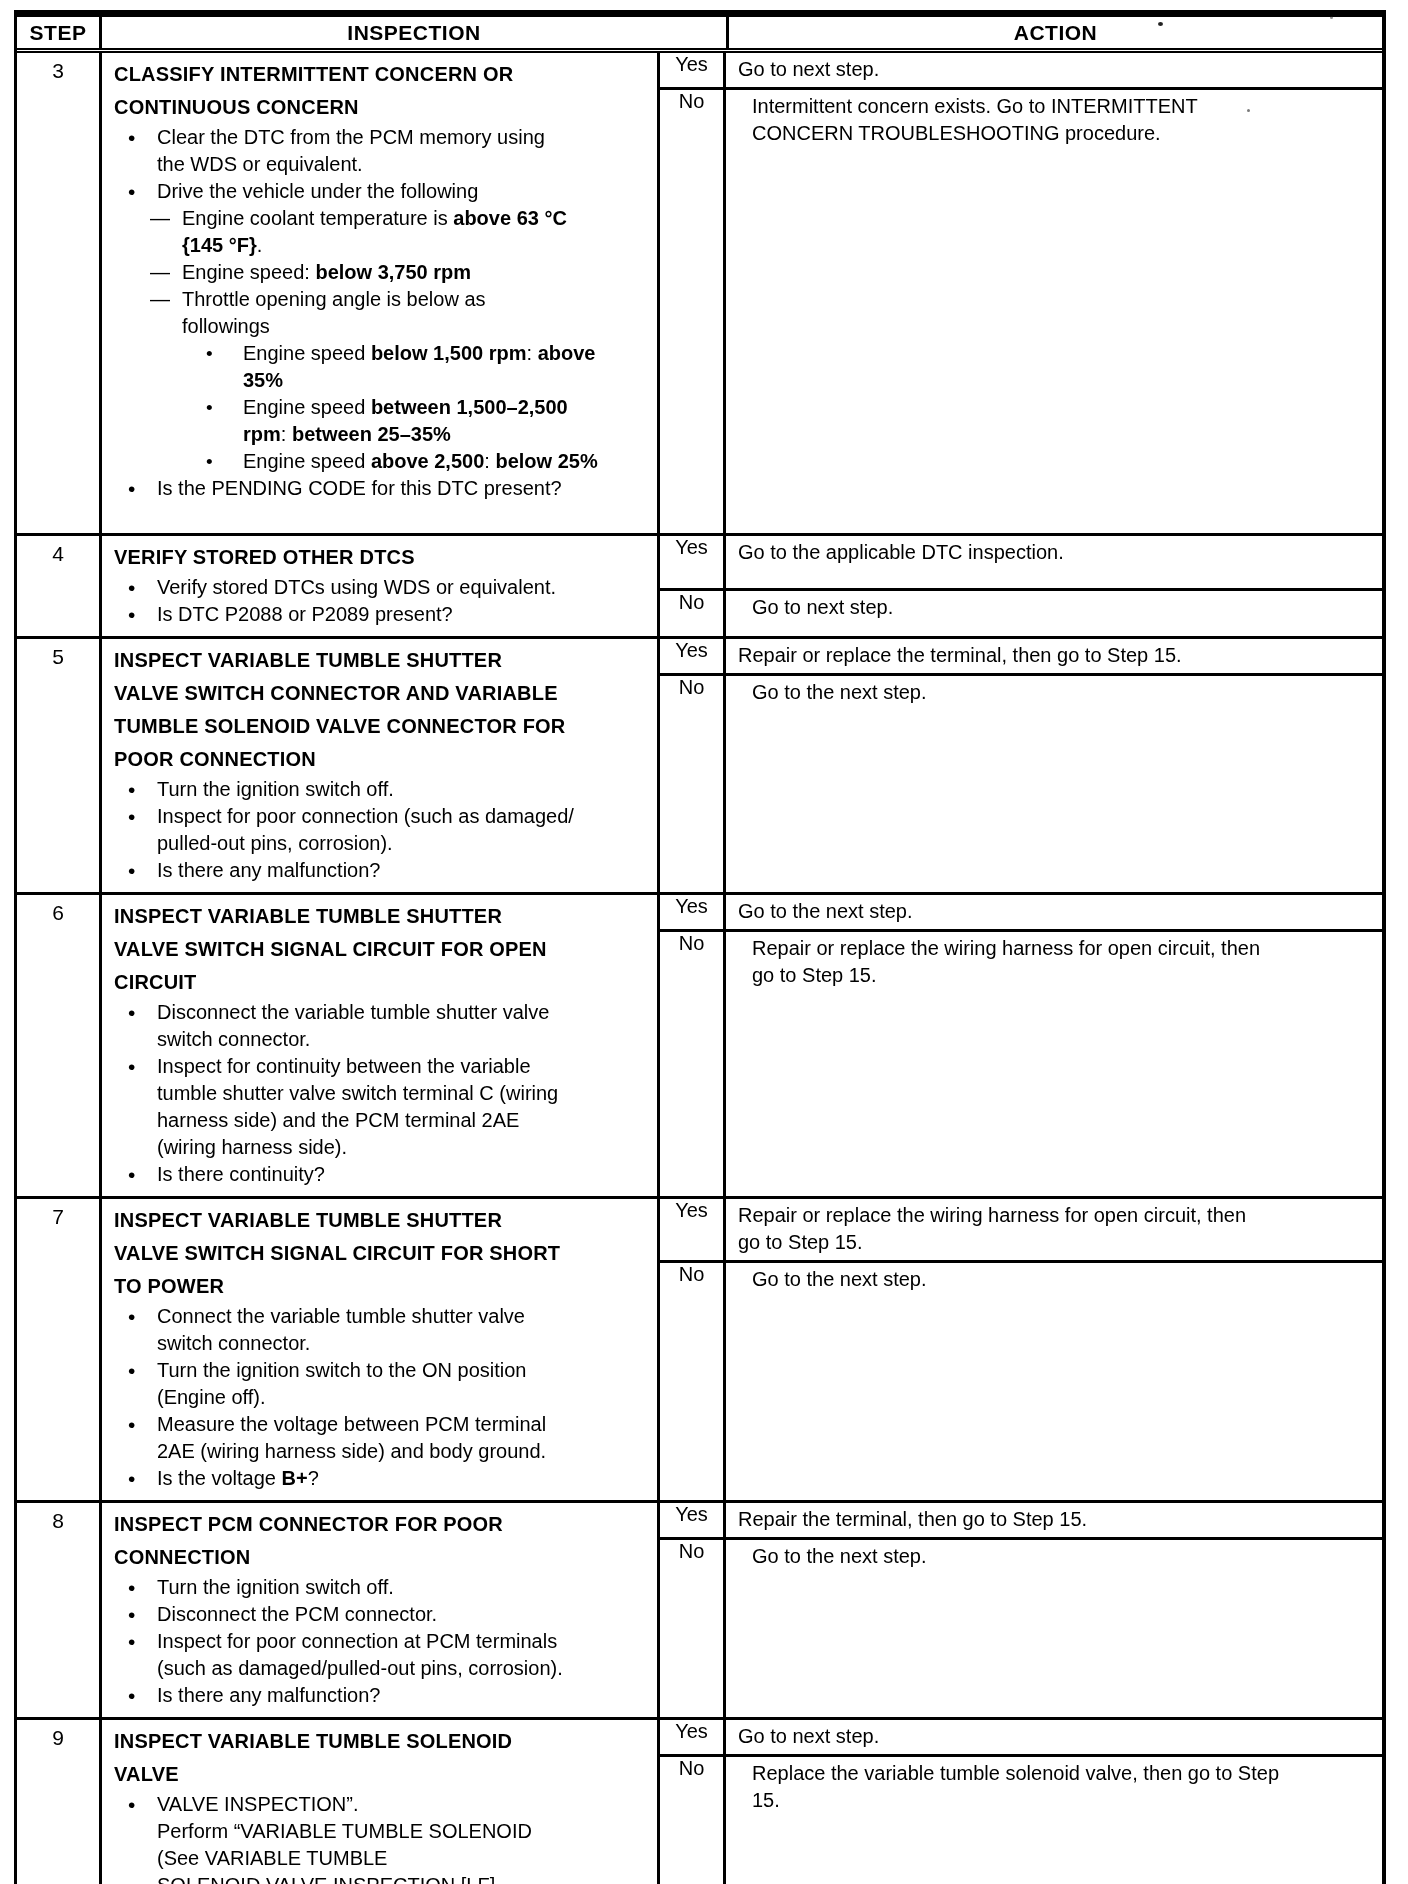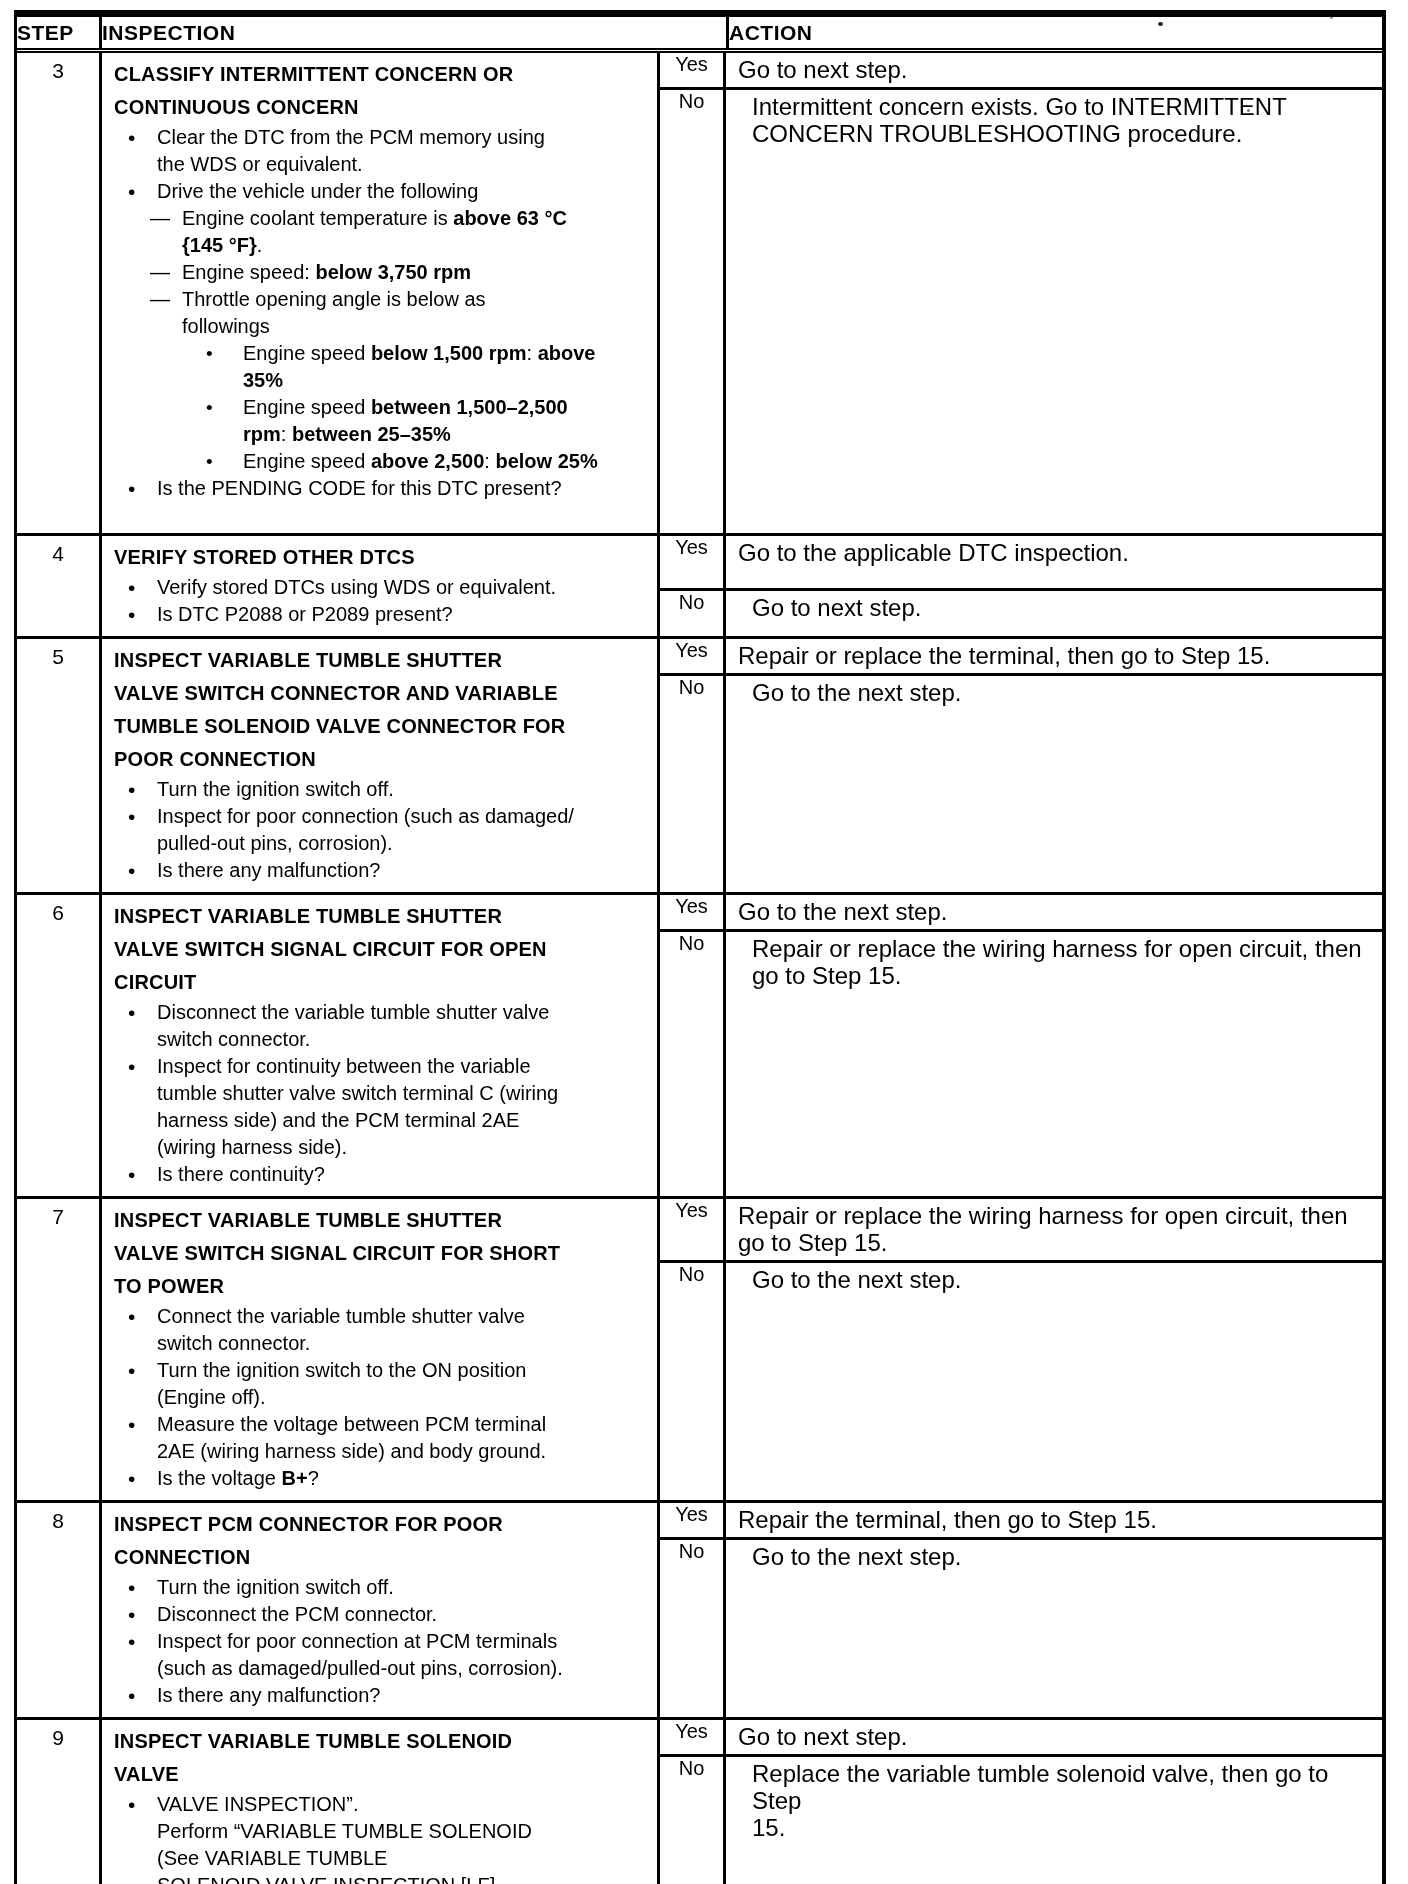--- a/index.html
+++ b/index.html
@@ -10,21 +10,21 @@
     color: #000;
   }
   .doc-table {
     position: absolute; left: 14px; top: 10px; width: 1372px;
     border-left: 3px solid #000; border-right: 4px solid #000;
     border-top: 7px solid #000; border-bottom: 9px double #000;
     background: #fff;
   }
   
   .hdr { display: flex; border-bottom: 5px double #000; font-weight: bold; font-size: 21px; }
-  .hdr > div { padding: 4px 0 3px; text-align: left; letter-spacing: .5px; }
+  .hdr > div { padding: 4px 0 3px; text-align: center; letter-spacing: .5px; }
   .h-step   { width: 85px;  border-right: 3px solid #000; }
   .h-insp   { width: 627px; border-right: 3px solid #000; }
   .h-action { flex: 1; }
   
   .row { display: flex; }
   .row + .row { border-top: 3px solid #000; }
   .c-step {
     width: 85px; border-right: 3px solid #000;
     text-align: center; font-size: 21px; padding-top: 6px;
   }
@@ -32,21 +32,21 @@
     width: 558px; border-right: 3px solid #000;
     padding: 5px 8px 8px 12px; font-size: 20px;
   }
   .c-actions { flex: 1; display: flex; flex-direction: column; }
   .subrow { display: flex; min-height: 26px; }
   .subrow + .subrow { border-top: 3px solid #000; flex: 1; gap: 14px; }
   .c-yn {
     width: 66px; border-right: 3px solid #000;
     text-align: center; font-size: 20px; padding-top: 0;
   }
-  .c-action { flex: 1; padding: 3px 8px 4px 12px; font-size: 24px; }
+  .c-action { flex: 1; padding: 3px 8px 4px 12px; font-size: 20px; }
   .line { line-height: 27px; min-height: 27px; }
   .insp-title .line { line-height: 33px; min-height: 33px; font-weight: bold; letter-spacing: .2px; }
   .b { font-weight: bold; }
   
   .li { display: flex; }
   .li .mk { flex: 0 0 auto; line-height: 27px; }
   .li .txt { flex: 1; }
   .li-bullet { padding-left: 14px; }
   .li-bullet .mk { width: 29px; font-size: 21px; }
   .li-dash   { padding-left: 36px; }

